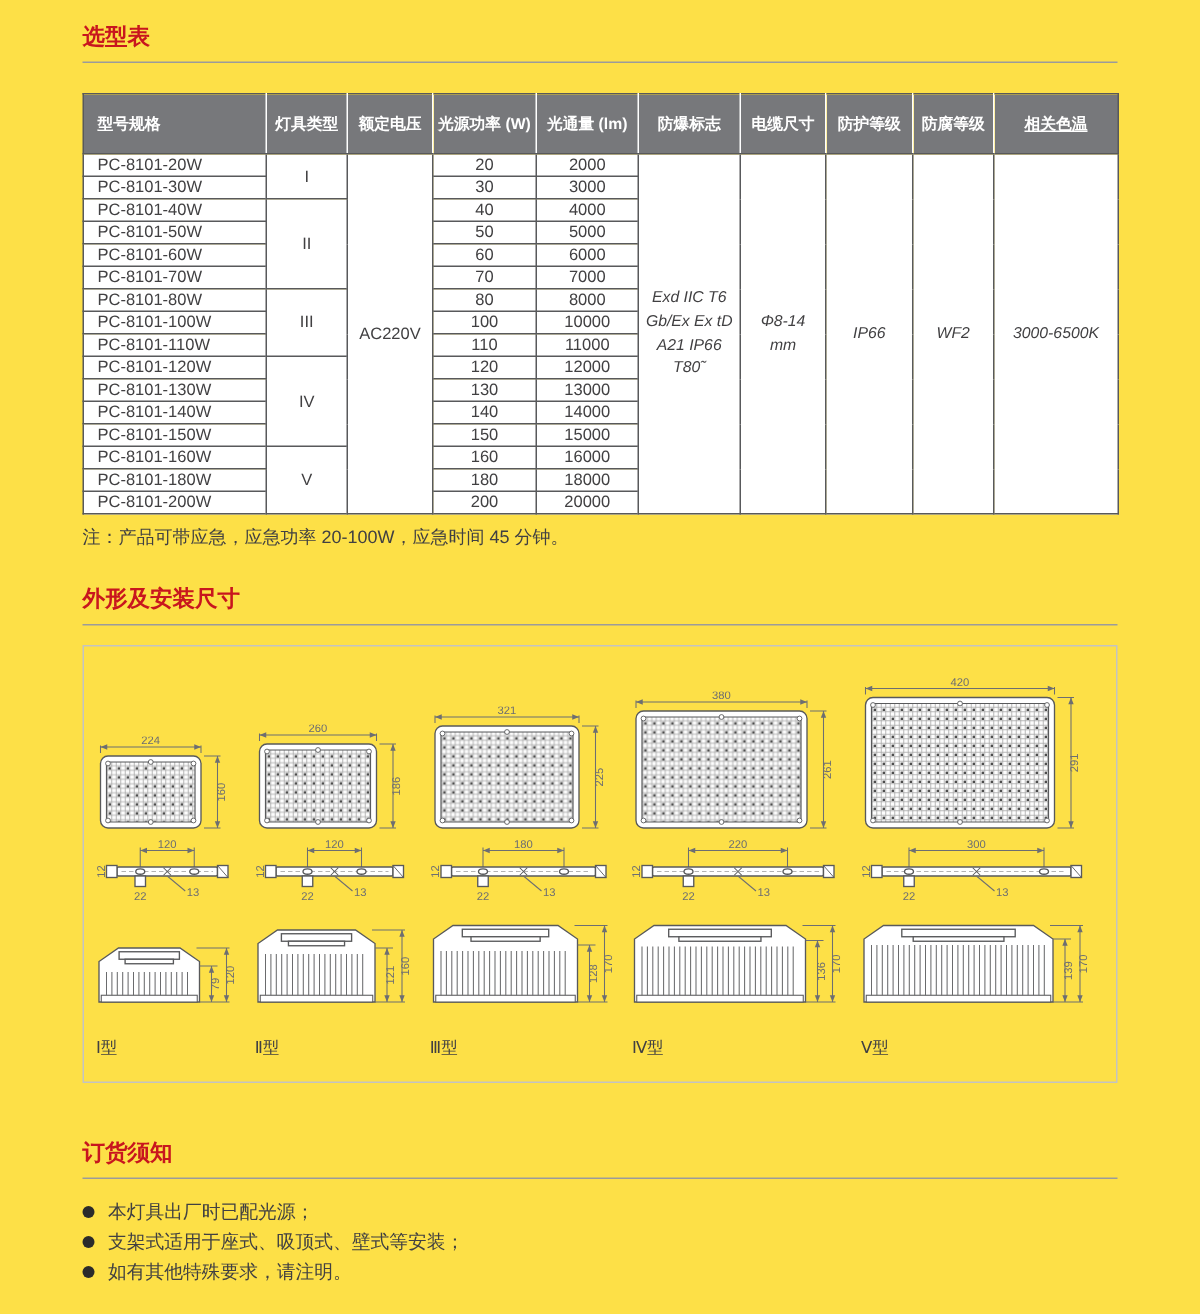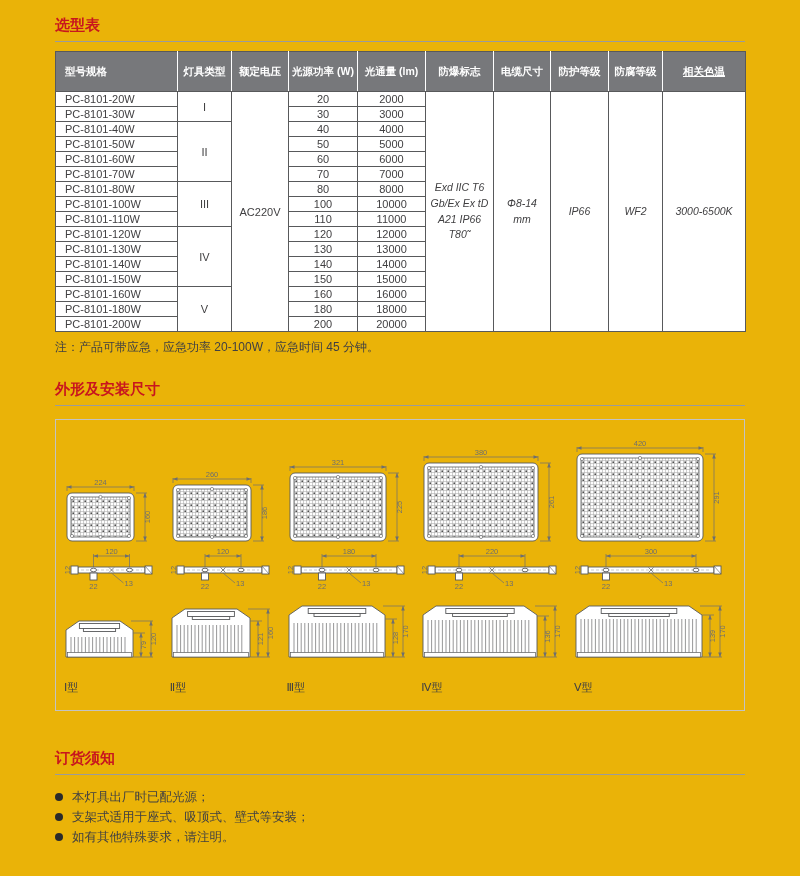--- a/index.html
+++ b/index.html
@@ -1,28 +1,28 @@
 <!DOCTYPE html>
 <html style="--accent-red: #c8161e; --header-bg: #77787b; --border: #58595b; --text: #414042; --dim: #6d6e71; --rule: #9b9b9b; --box-border: #c3c3c3;"><head>
 <meta charset="utf-8">
 <style>
   :root{
     --accent-red:#c8161e; --header-bg:#77787b; --border:#58595b;
     --text:#414042; --dim:#6d6e71; --rule:#9b9b9b; --box-border:#c3c3c3;
   }
   *{box-sizing:border-box;}
   body{margin:0;background:#fff;font-family:"Liberation Sans","DejaVu Sans",sans-serif;color:var(--text);}
-  .page{width:800px;height:876px;background:#eab308;overflow:hidden;position:relative;}
+  .page{width:800px;height:876px;background:#fde047;overflow:hidden;position:relative;}
   .content{padding:14px 55px 0 55px;}
   .sec-title{color:var(--accent-red);font-size:15px;font-weight:bold;line-height:21px;
     padding-bottom:6px;border-bottom:1px solid var(--rule);}
   .sec2{margin-top:22px;}
   .sec3{margin-top:36px;}
   
-  table.spec-table{border-collapse:collapse;table-layout:fixed;width:690px;margin-top:9px;border:1px solid var(--border);}
+  table.spec-table{border-collapse:collapse;table-layout:fixed;width:690px;margin-top:20px;border:1px solid var(--border);}
   table.spec-table th{background:var(--header-bg);color:#fff;font-weight:bold;font-size:10.5px;
     height:40px;padding:0 2px;text-align:center;white-space:nowrap;overflow:hidden;
     border:1px solid #fff;border-top:1px solid var(--border);border-bottom:1px solid var(--border);}
   table.spec-table th:first-child{text-align:left;padding-left:9px;border-left:1px solid var(--border);}
   table.spec-table th:last-child{border-right:1px solid var(--border);text-decoration:underline;}
   table.spec-table td{border:1px solid var(--border);font-size:11px;height:15px;line-height:14px;
     padding:0 1px;text-align:center;color:var(--text);background:#fff;}
   table.spec-table td.left{text-align:left;padding-left:9px;}
   table.spec-table td.multiline{white-space:pre-line;line-height:1.5;font-size:10.5px;font-style:italic;}
   .note{font-size:12px;margin-top:7px;color:var(--text);}

